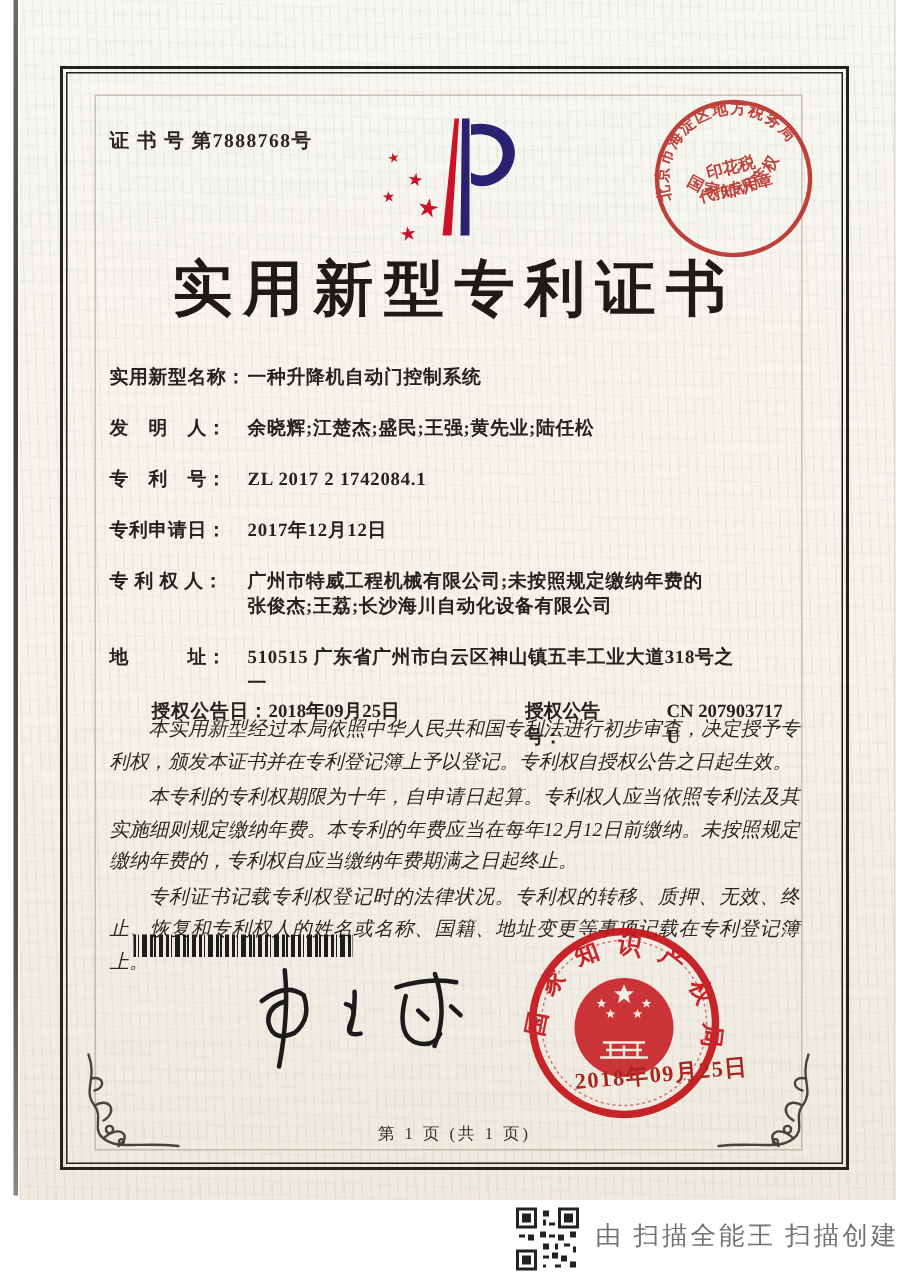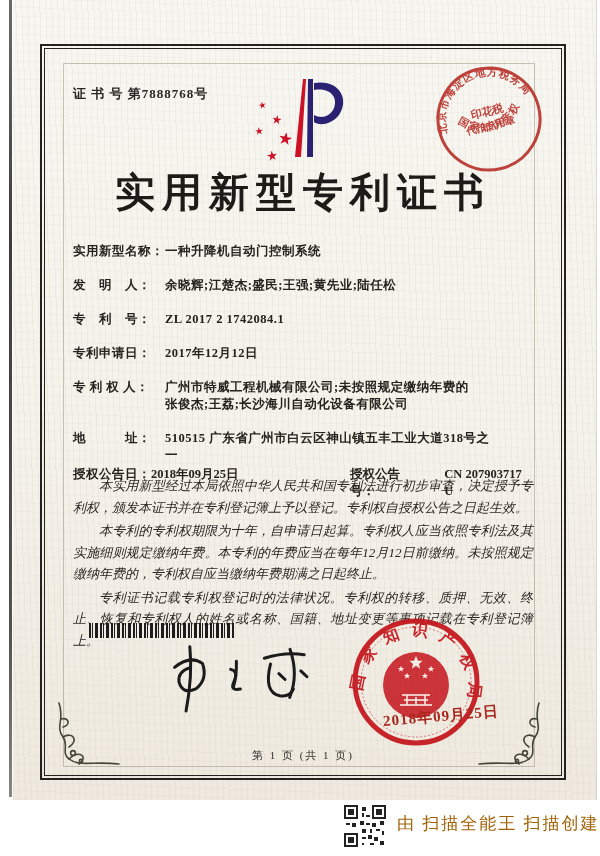--- a/index.html
+++ b/index.html
@@ -60,21 +60,21 @@
 
   .page-num{position:absolute;left:0;right:0;bottom:12px;text-align:center;font-size:11px;
     letter-spacing:2px;color:#33302b;}
 
   .flourish{position:absolute;width:72px;height:72px;}
   .flourish.bl{left:8px;bottom:2px;}
   .flourish.br{right:16px;bottom:2px;transform:scaleX(-1);}
 
   .scan-strip{position:absolute;left:13px;top:800px;width:587px;height:56px;background:#ffffff;}
   .qr{position:absolute;left:331px;top:4px;width:42px;height:44px;}
-  .scan-text{position:absolute;left:384px;top:12px;font-size:17px;color:#a16207;
+  .scan-text{position:absolute;left:384px;top:12px;font-size:17px;color:#737373;
     letter-spacing:2px;font-weight:500;font-family:"Liberation Serif","DejaVu Serif",serif;}
 </style>
 </head>
 <body>
 
 <div class="sheet">
   <div class="frame">
     <div class="frame-in"></div>
     <div class="content">
       <div class="inner-border"></div>
@@ -135,21 +135,21 @@
           </span>
         </div>
         <div class="row" style="margin-bottom:2px;">
           <span class="lbl">地　　　址：</span>
           <span class="val">
             <div>510515 广东省广州市白云区神山镇五丰工业大道318号之</div>
             <div>一</div>
           </span>
         </div>
         <div class="row grant">
-          <span class="lbl" style="flex-basis:auto;">授权公告日：</span>
+          <span class="lbl" style="flex-basis:auto;margin-left:28px;">授权公告日：</span>
           <span>2018年09月25日</span>
           <span class="grant-right">
             <span>授权公告号：</span>
             <span style="margin-left:20px;">CN 207903717 U</span>
           </span>
         </div>
       </div>
 
       <div class="body-text">
         <p>本实用新型经过本局依照中华人民共和国专利法进行初步审查，决定授予专利权，颁发本证书并在专利登记簿上予以登记。专利权自授权公告之日起生效。</p>

